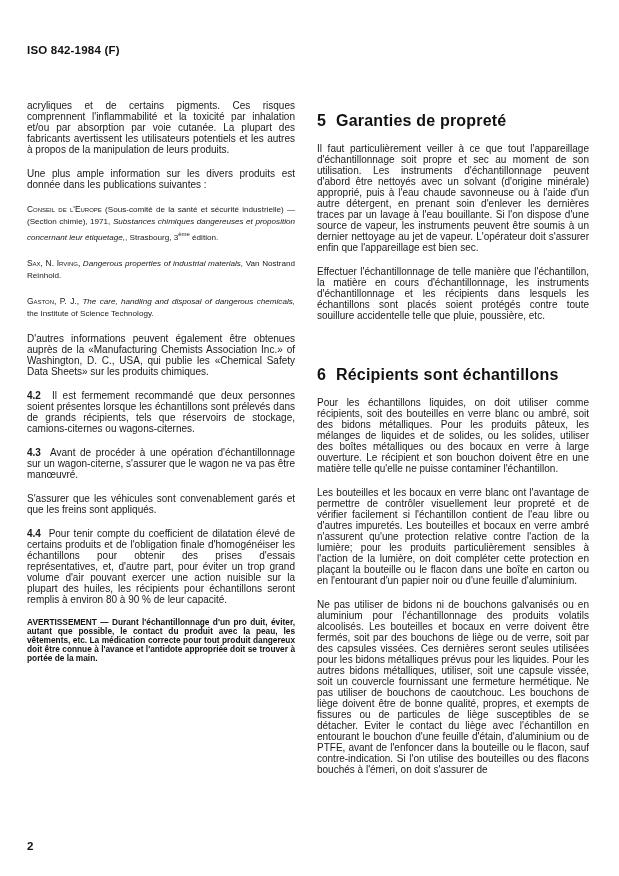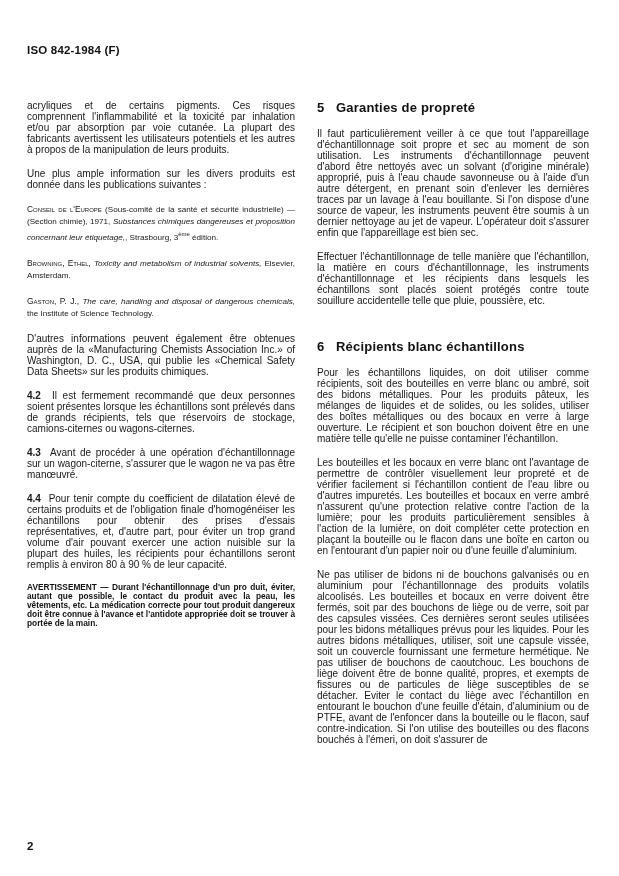--- a/index.html
+++ b/index.html
@@ -77,22 +77,22 @@
   }
   p.warning {
     margin: 0 0 13px 0;
     font-size: 8.3px;
     line-height: 9px;
     font-weight: bold;
     text-align: justify;
     color: #111;
   }
   h2.section-heading {
-    margin: 0 0 13px 0;
-    font-size: 13px;
+    margin: 12px 0 13px 0;
+    font-size: 16px;
     font-weight: bold;
     color: #111;
     letter-spacing: 0.2px;
   }
   h2.section-heading .num {
     display: inline-block;
     width: 19px;
   }
   .spacer-lg {
     height: 20px;
@@ -119,42 +119,43 @@
 
       <p class="body-text">acryliques et de certains pigments. Ces risques comprennent l'inflammabilité et la toxicité par inhalation et/ou par absorption par voie cutanée. La plupart des fabricants avertissent les utilisateurs potentiels et les autres à propos de la manipulation de leurs produits.</p>
       <p class="body-text">Une plus ample information sur les divers produits est donnée dans les publications suivantes :</p>
 
       <p class="ref">
         <span class="sc">Conseil de l'Europe</span>
         <span>(Sous-comité de la santé et sécurité industrielle) — (Section chimie), 1971,</span>
         <span class="it">Substances chimiques dangereuses et proposition concernant leur étiquetage,</span><span>, Strasbourg, 3</span><span class="sup">ème</span><span> édition.</span>
       </p>
 
+      <p class="ref">
+        <span class="sc">Sax, N. Irving,</span>
+        <span class="it">Dangerous properties of industrial materials,</span><span> Van Nostrand Reinhold.</span>
+      </p>
 
-      <p class="ref">
-        <span class="sc">Browning, Ethel,</span>
-        <span class="it">Toxicity and metabolism of industrial solvents,</span><span> Elsevier, Amsterdam.</span>
-      </p>
 
 
       <p class="ref">
         <span class="sc">Gaston, P. J.,</span>
         <span class="it">The care, handling and disposal of dangerous chemicals,</span><span> the Institute of Science Technology.</span>
       </p>
 
       <p class="body-text">D'autres informations peuvent également être obtenues auprès de la «Manufacturing Chemists Association Inc.» of Washington, D. C., USA, qui publie les «Chemical Safety Data Sheets» sur les produits chimiques.</p>
 
       <p class="body-text">
         <span class="clause-num">4.2</span>&nbsp;&nbsp;<span>Il est fermement recommandé que deux personnes soient présentes lorsque les échantillons sont prélevés dans de grands récipients, tels que réservoirs de stockage, camions-citernes ou wagons-citernes.</span>
       </p>
 
       <p class="body-text">
         <span class="clause-num">4.3</span>&nbsp;&nbsp;<span>Avant de procéder à une opération d'échantillonnage sur un wagon-citerne, s'assurer que le wagon ne va pas être manœuvré.</span>
       </p>
 
+      <p class="body-text">S'assurer que les véhicules sont convenablement garés et que les freins sont appliqués.</p>
 
       <p class="body-text">
         <span class="clause-num">4.4</span>&nbsp;&nbsp;<span>Pour tenir compte du coefficient de dilatation élevé de certains produits et de l'obligation finale d'homogénéiser les échantillons pour obtenir des prises d'essais représentatives, et, d'autre part, pour éviter un trop grand volume d'air pouvant exercer une action nuisible sur la plupart des huiles, les récipients pour échantillons seront remplis à environ 80 à 90 % de leur capacité.</span>
       </p>
 
       <p class="warning">AVERTISSEMENT — Durant l'échantillonnage d'un pro duit, éviter, autant que possible, le contact du produit avec la peau, les vêtements, etc. La médication correcte pour tout produit dangereux doit être connue à l'avance et l'antidote appropriée doit se trouver à portée de la main.</p>
 
 
     </div>
 
@@ -163,21 +164,21 @@
       <h2 class="section-heading">
         <span class="num">5</span><span>Garanties de propreté</span>
       </h2>
 
       <p class="body-text">Il faut particulièrement veiller à ce que tout l'appareillage d'échantillonnage soit propre et sec au moment de son utilisation. Les instruments d'échantillonnage peuvent d'abord être nettoyés avec un solvant (d'origine minérale) approprié, puis à l'eau chaude savonneuse ou à l'aide d'un autre détergent, en prenant soin d'enlever les dernières traces par un lavage à l'eau bouillante. Si l'on dispose d'une source de vapeur, les instruments peuvent être soumis à un dernier nettoyage au jet de vapeur. L'opérateur doit s'assurer enfin que l'appareillage est bien sec.</p>
       <p class="body-text">Effectuer l'échantillonnage de telle manière que l'échantillon, la matière en cours d'échantillonnage, les instruments d'échantillonnage et les récipients dans lesquels les échantillons sont placés soient protégés contre toute souillure accidentelle telle que pluie, poussière, etc.</p>
 
       <div class="spacer-lg"></div>
 
       <h2 class="section-heading">
-        <span class="num">6</span><span>Récipients blanc échantillons</span>
+        <span class="num">6</span><span>Récipients sont échantillons</span>
       </h2>
 
       <p class="body-text">Pour les échantillons liquides, on doit utiliser comme récipients, soit des bouteilles en verre blanc ou ambré, soit des bidons métalliques. Pour les produits pâteux, les mélanges de liquides et de solides, ou les solides, utiliser des boîtes métalliques ou des bocaux en verre à large ouverture. Le récipient et son bouchon doivent être en une matière telle qu'elle ne puisse contaminer l'échantillon.</p>
       <p class="body-text">Les bouteilles et les bocaux en verre blanc ont l'avantage de permettre de contrôler visuellement leur propreté et de vérifier facilement si l'échantillon contient de l'eau libre ou d'autres impuretés. Les bouteilles et bocaux en verre ambré n'assurent qu'une protection relative contre l'action de la lumière; pour les produits particulièrement sensibles à l'action de la lumière, on doit compléter cette protection en plaçant la bouteille ou le flacon dans une boîte en carton ou en l'entourant d'un papier noir ou d'une feuille d'aluminium.</p>
       <p class="body-text">Ne pas utiliser de bidons ni de bouchons galvanisés ou en aluminium pour l'échantillonnage des produits volatils alcoolisés. Les bouteilles et bocaux en verre doivent être fermés, soit par des bouchons de liège ou de verre, soit par des capsules vissées. Ces dernières seront seules utilisées pour les bidons métalliques prévus pour les liquides. Pour les autres bidons métalliques, utiliser, soit une capsule vissée, soit un couvercle fournissant une fermeture hermétique. Ne pas utiliser de bouchons de caoutchouc. Les bouchons de liège doivent être de bonne qualité, propres, et exempts de fissures ou de particules de liège susceptibles de se détacher. Eviter le contact du liège avec l'échantillon en entourant le bouchon d'une feuille d'étain, d'aluminium ou de PTFE, avant de l'enfoncer dans la bouteille ou le flacon, sauf contre-indication. Si l'on utilise des bouteilles ou des flacons bouchés à l'émeri, on doit s'assurer de</p>
 
     </div>
 
   </div>
 

